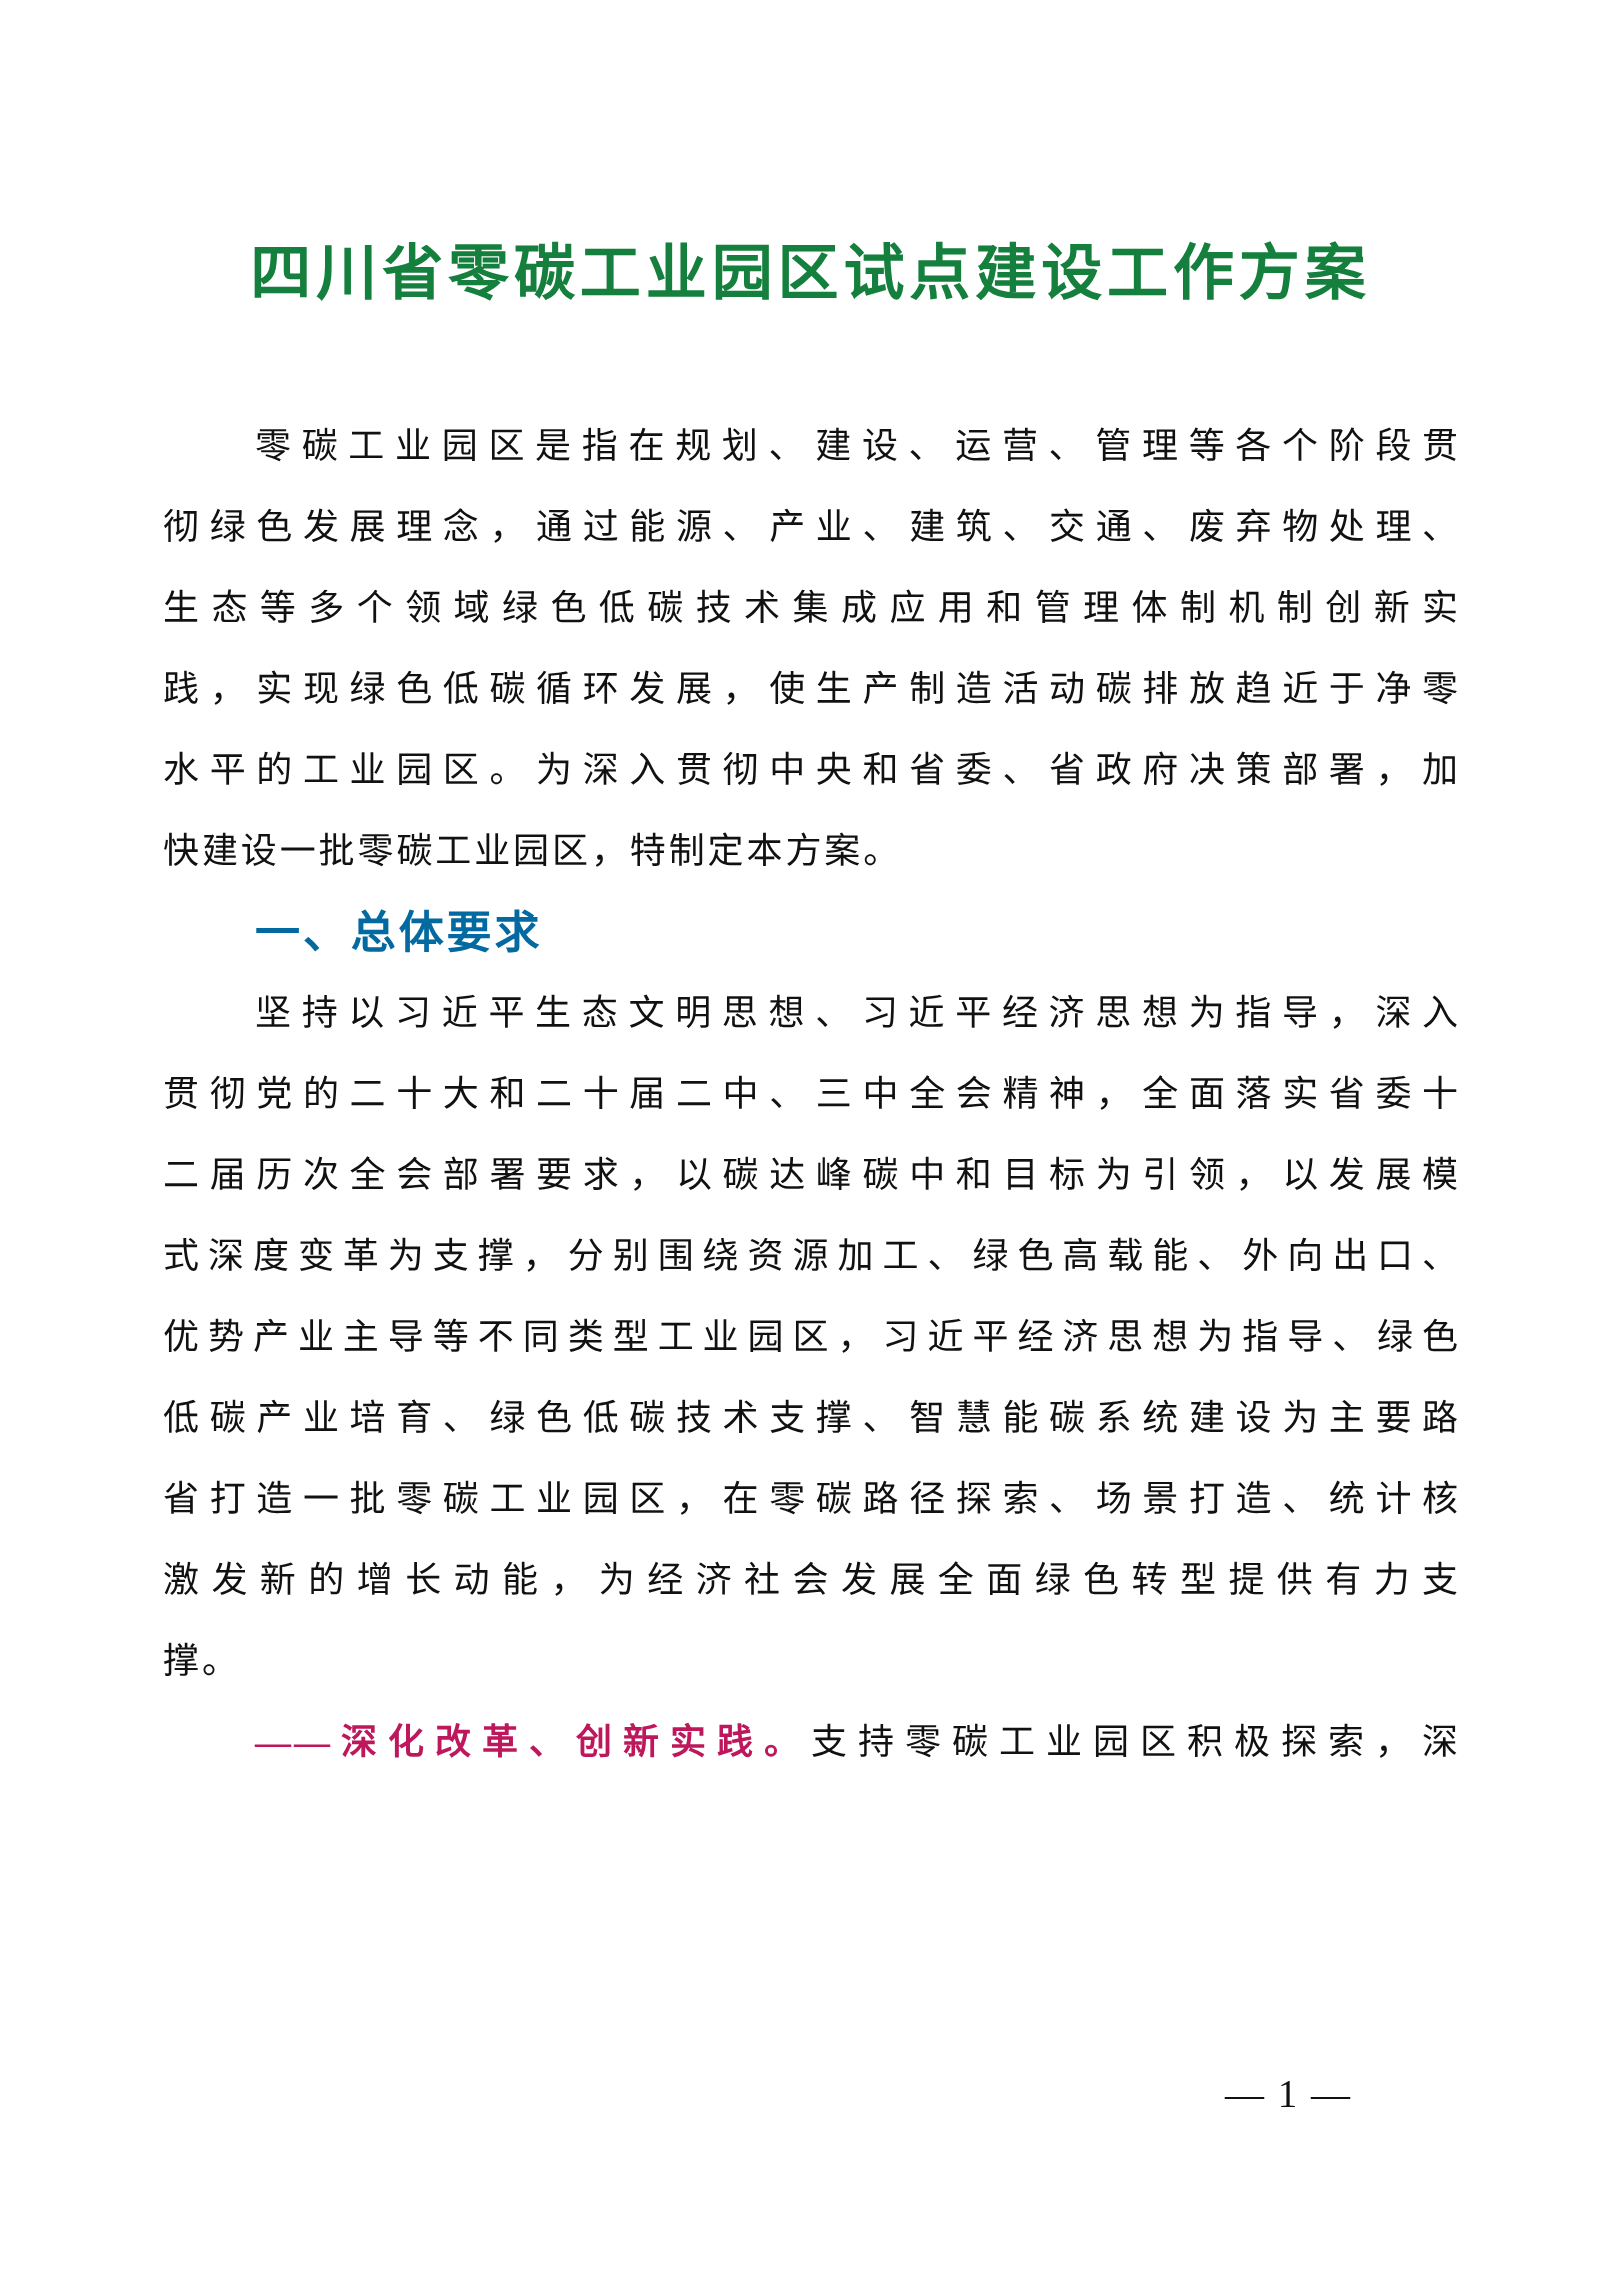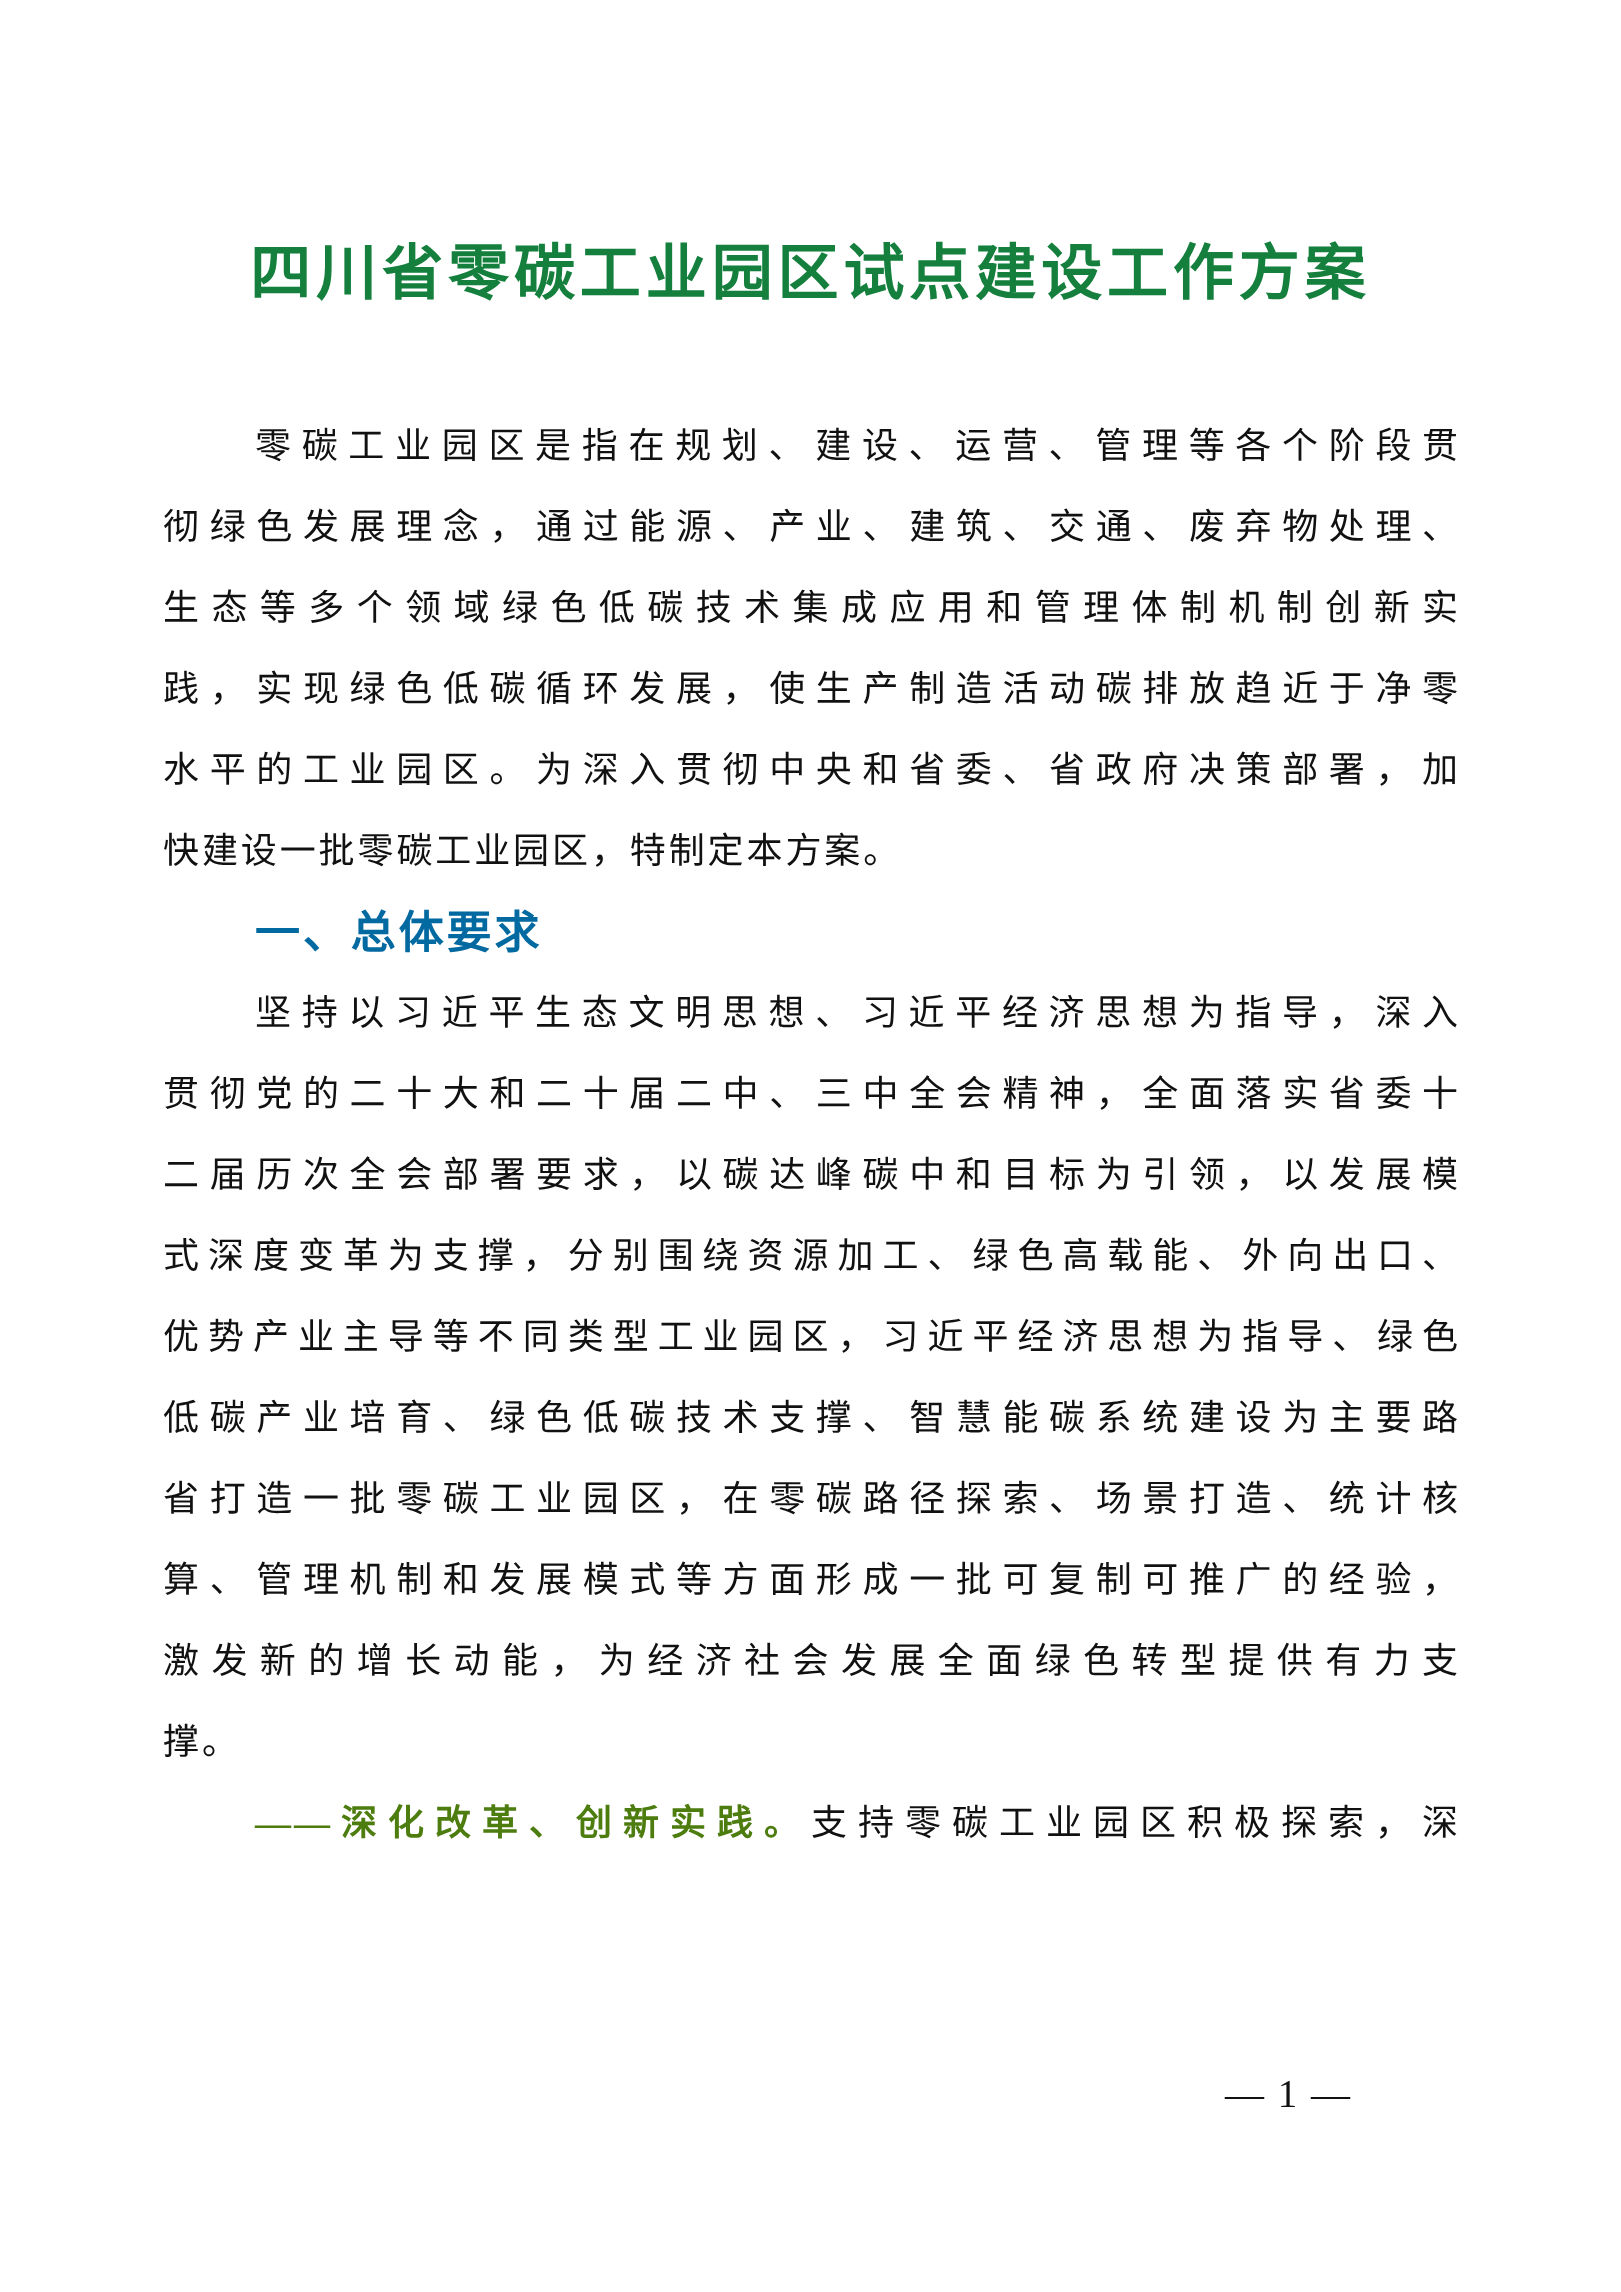--- a/index.html
+++ b/index.html
@@ -59,21 +59,21 @@
   .line.heading {
     font-family: "Liberation Sans", "DejaVu Sans", sans-serif;
     font-weight: 700;
     font-size: 45px;
     text-align: left;
     text-align-last: left;
     color: #0369a1;
   }
   .lead-bold {
     font-weight: 700;
-    color: #4d7c0f;
+    color: #be185d;
   }
   .page-num {
     position: absolute;
     top: 2064px;
     right: 269px;
     height: 59px;
     line-height: 59px;
     font-size: 39px;
     letter-spacing: 2px;
     color: #111111;
@@ -99,21 +99,20 @@
 
     <div class="line heading indent">一、总体要求</div>
 
     <div class="line indent">坚持以习近平生态文明思想、习近平经济思想为指导，深入</div>
     <div class="line">贯彻党的二十大和二十届二中、三中全会精神，全面落实省委十</div>
     <div class="line">二届历次全会部署要求，以碳达峰碳中和目标为引领，以发展模</div>
     <div class="line">式深度变革为支撑，分别围绕资源加工、绿色高载能、外向出口、</div>
     <div class="line">优势产业主导等不同类型工业园区，习近平经济思想为指导、绿色</div>
     <div class="line">低碳产业培育、绿色低碳技术支撑、智慧能碳系统建设为主要路</div>
     <div class="line">省打造一批零碳工业园区，在零碳路径探索、场景打造、统计核</div>
-    <div class="line">算、管理机制和发展模式等方面形成一批可复制可推广的经验，</div>
     <div class="line">激发新的增长动能，为经济社会发展全面绿色转型提供有力支</div>
     <div class="line last">撑。</div>
 
     <div class="line indent"><span class="lead-bold">——深化改革、创新实践。</span><span>支持零碳工业园区积极探索，深</span></div>
 
   </div>
 
   <div class="page-num">— 1 —</div>
 
 </div>

